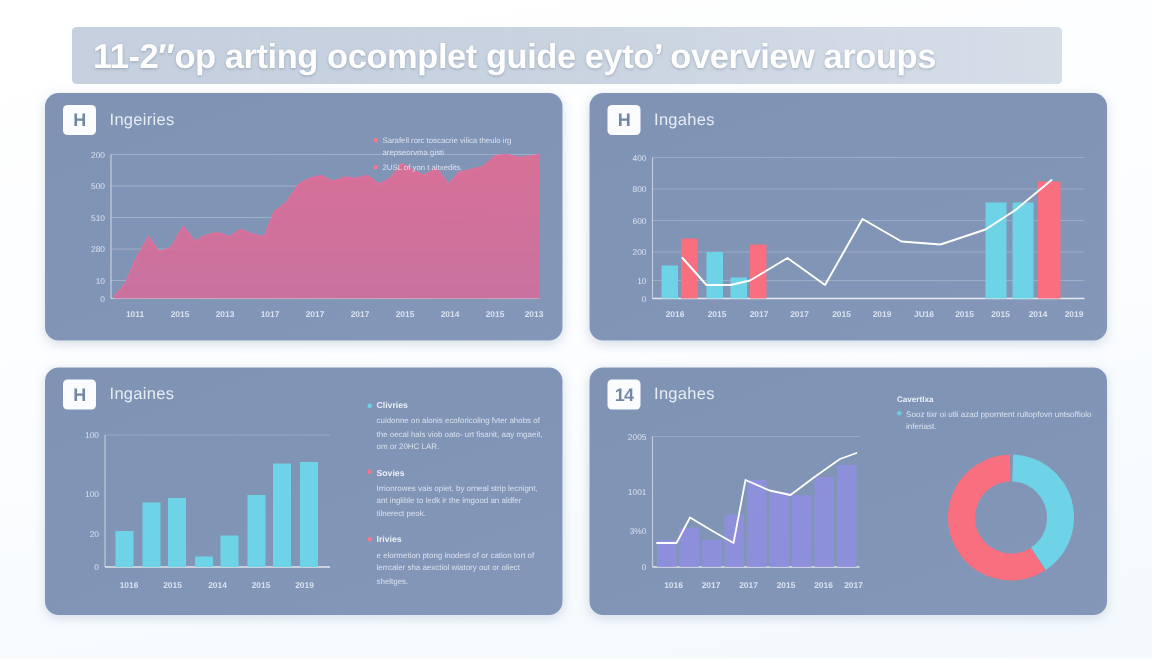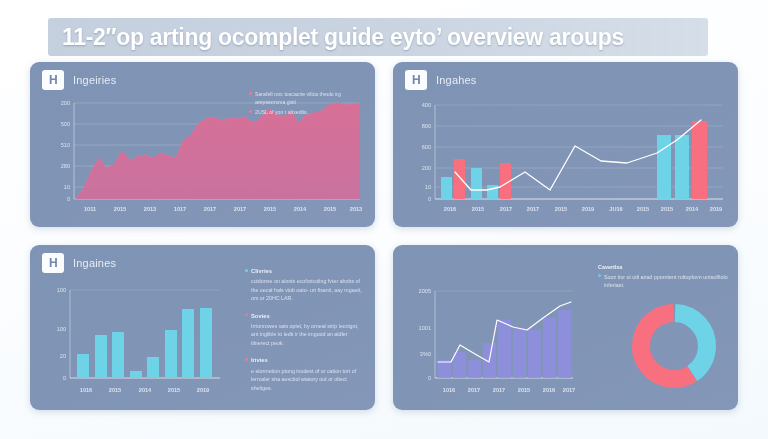--- a/index.html
+++ b/index.html
@@ -316,20 +316,24 @@
           <span class="dot red"></span>
           <span>
             <span class="sb-h" style="display:block;">Irivies</span>
             <span class="sb-b">e elormetion ptong inodest of or cation tort of lerrcaler sha aexctiol wiatory out or oliect sheltges.</span>
           </span>
         </div>
       </div>
     </div>
 
     <div class="card">
+      <div class="card-head">
+        <div class="badge">14</div>
+        <div class="card-title">Ingahes</div>
+      </div>
       <div class="plot" style="right:150px;">
         <svg width="172" height="122" viewBox="0 0 172 122">
           <g opacity="0.22">
             <line x1="30" y1="13" x2="168" y2="13" stroke="#ffffff" stroke-width="0.6"></line>
           </g>
           <line x1="30" y1="13" x2="30" y2="100" stroke="#ffffff" stroke-width="0.8" opacity="0.5"></line>
           <line x1="30" y1="100" x2="168" y2="100" stroke="#ffffff" stroke-width="0.9" opacity="0.75"></line>
           <g fill="#8f8fe0" opacity="0.88">
             <rect x="33" y="82" width="13" height="18"></rect>
             <rect x="48" y="74" width="13" height="26"></rect>

